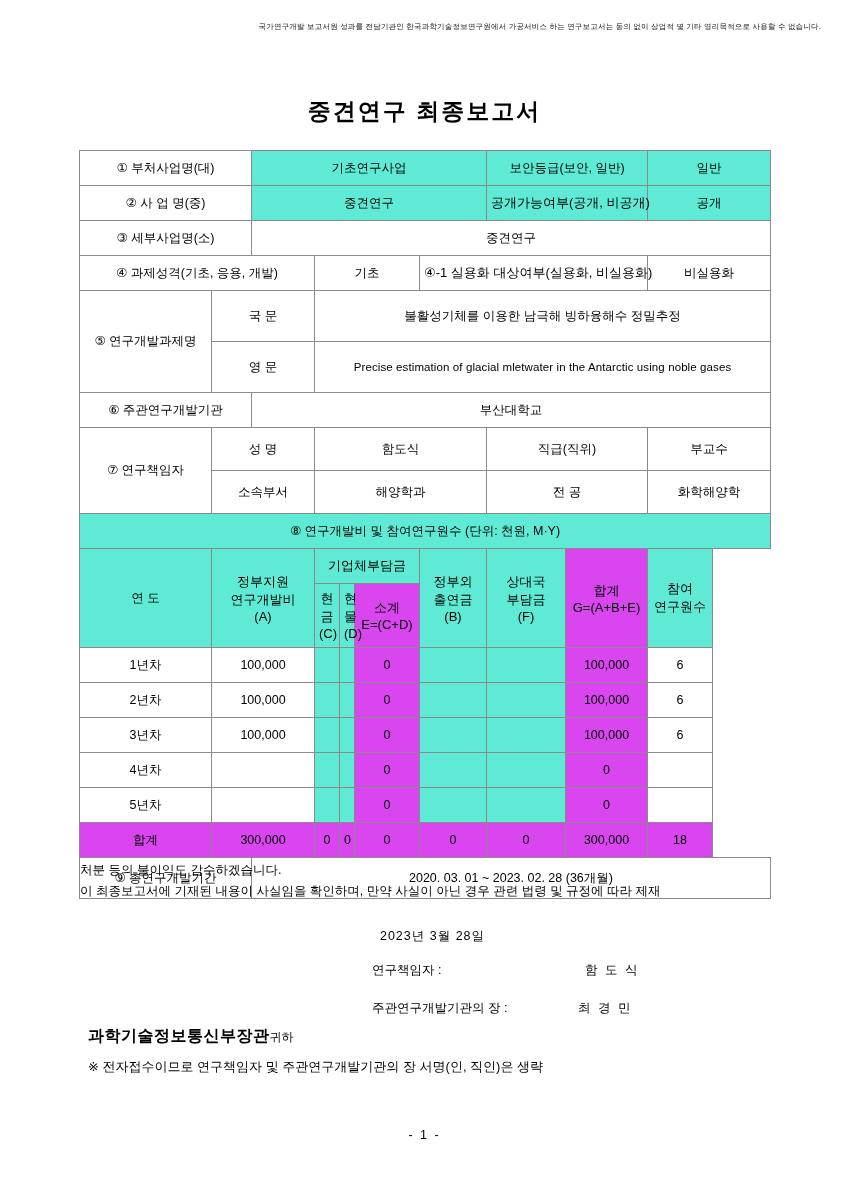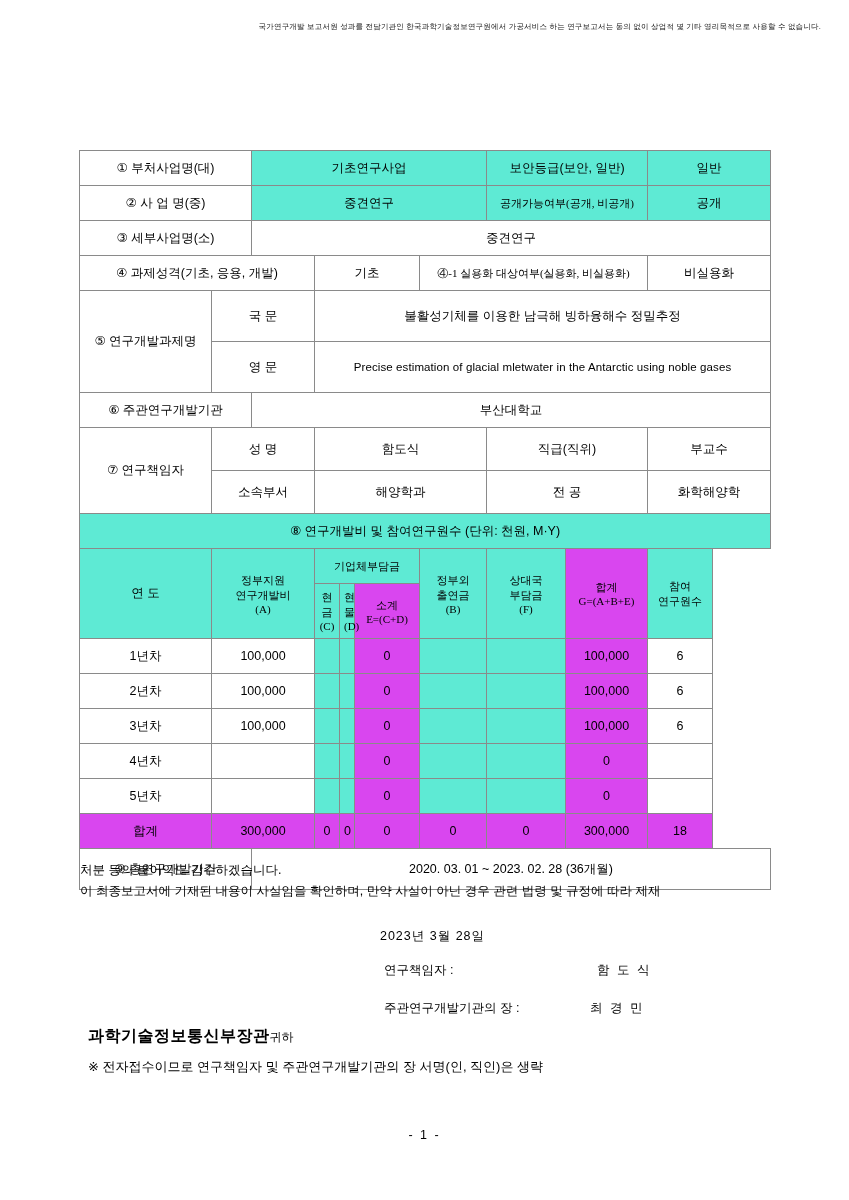--- a/index.html
+++ b/index.html
@@ -11,21 +11,21 @@
     width: 849px;
     height: 1200px;
     font-family: "Liberation Sans", "DejaVu Sans", sans-serif;
     color: #000000;
     position: relative;
   }
   .page {
     width: 849px;
     height: 1200px;
     box-sizing: border-box;
-    padding: 12px;
+    padding: 0;
     position: relative;
   }
   .header-note {
     position: absolute;
     top: 22px;
     right: 28px;
     font-size: 7.5px;
     letter-spacing: 0.2px;
     color: #111;
     white-space: nowrap;
@@ -60,22 +60,21 @@
     background: #ffffff;
     white-space: nowrap;
   }
   .grey {
     background: #5eead4;
   }
   .orange {
     background: #d946ef;
   }
   .small {
-    font-size: 11px;
-    font-family: Liberation Serif, serif;
+    font-size: 13px;
   }
   .eng {
     font-size: 11.5px;
     letter-spacing: 0.1px;
   }
   .nowrap { white-space: nowrap; }
   .budget-title {
     font-size: 12.5px;
     padding: 8px 4px;
   }
@@ -150,20 +149,21 @@
     letter-spacing: 2px;
   }
 </style>
 </head>
 <body>
 
 <div class="page">
 
   <div class="header-note">국가연구개발 보고서원 성과를 전담기관인 한국과학기술정보연구원에서 가공서비스 하는 연구보고서는 동의 없이 상업적 몇 기타 영리목적으로 사용할 수 없습니다.</div>
 
+  <div class="doc-title">중견연구 최종보고서</div>
 
   <table class="main">
     <colgroup>
       <col style="width:50px">
       <col style="width:82px">
       <col style="width:40px">
       <col style="width:63px">
       <col style="width:25px">
       <col style="width:15px">
       <col style="width:65px">

